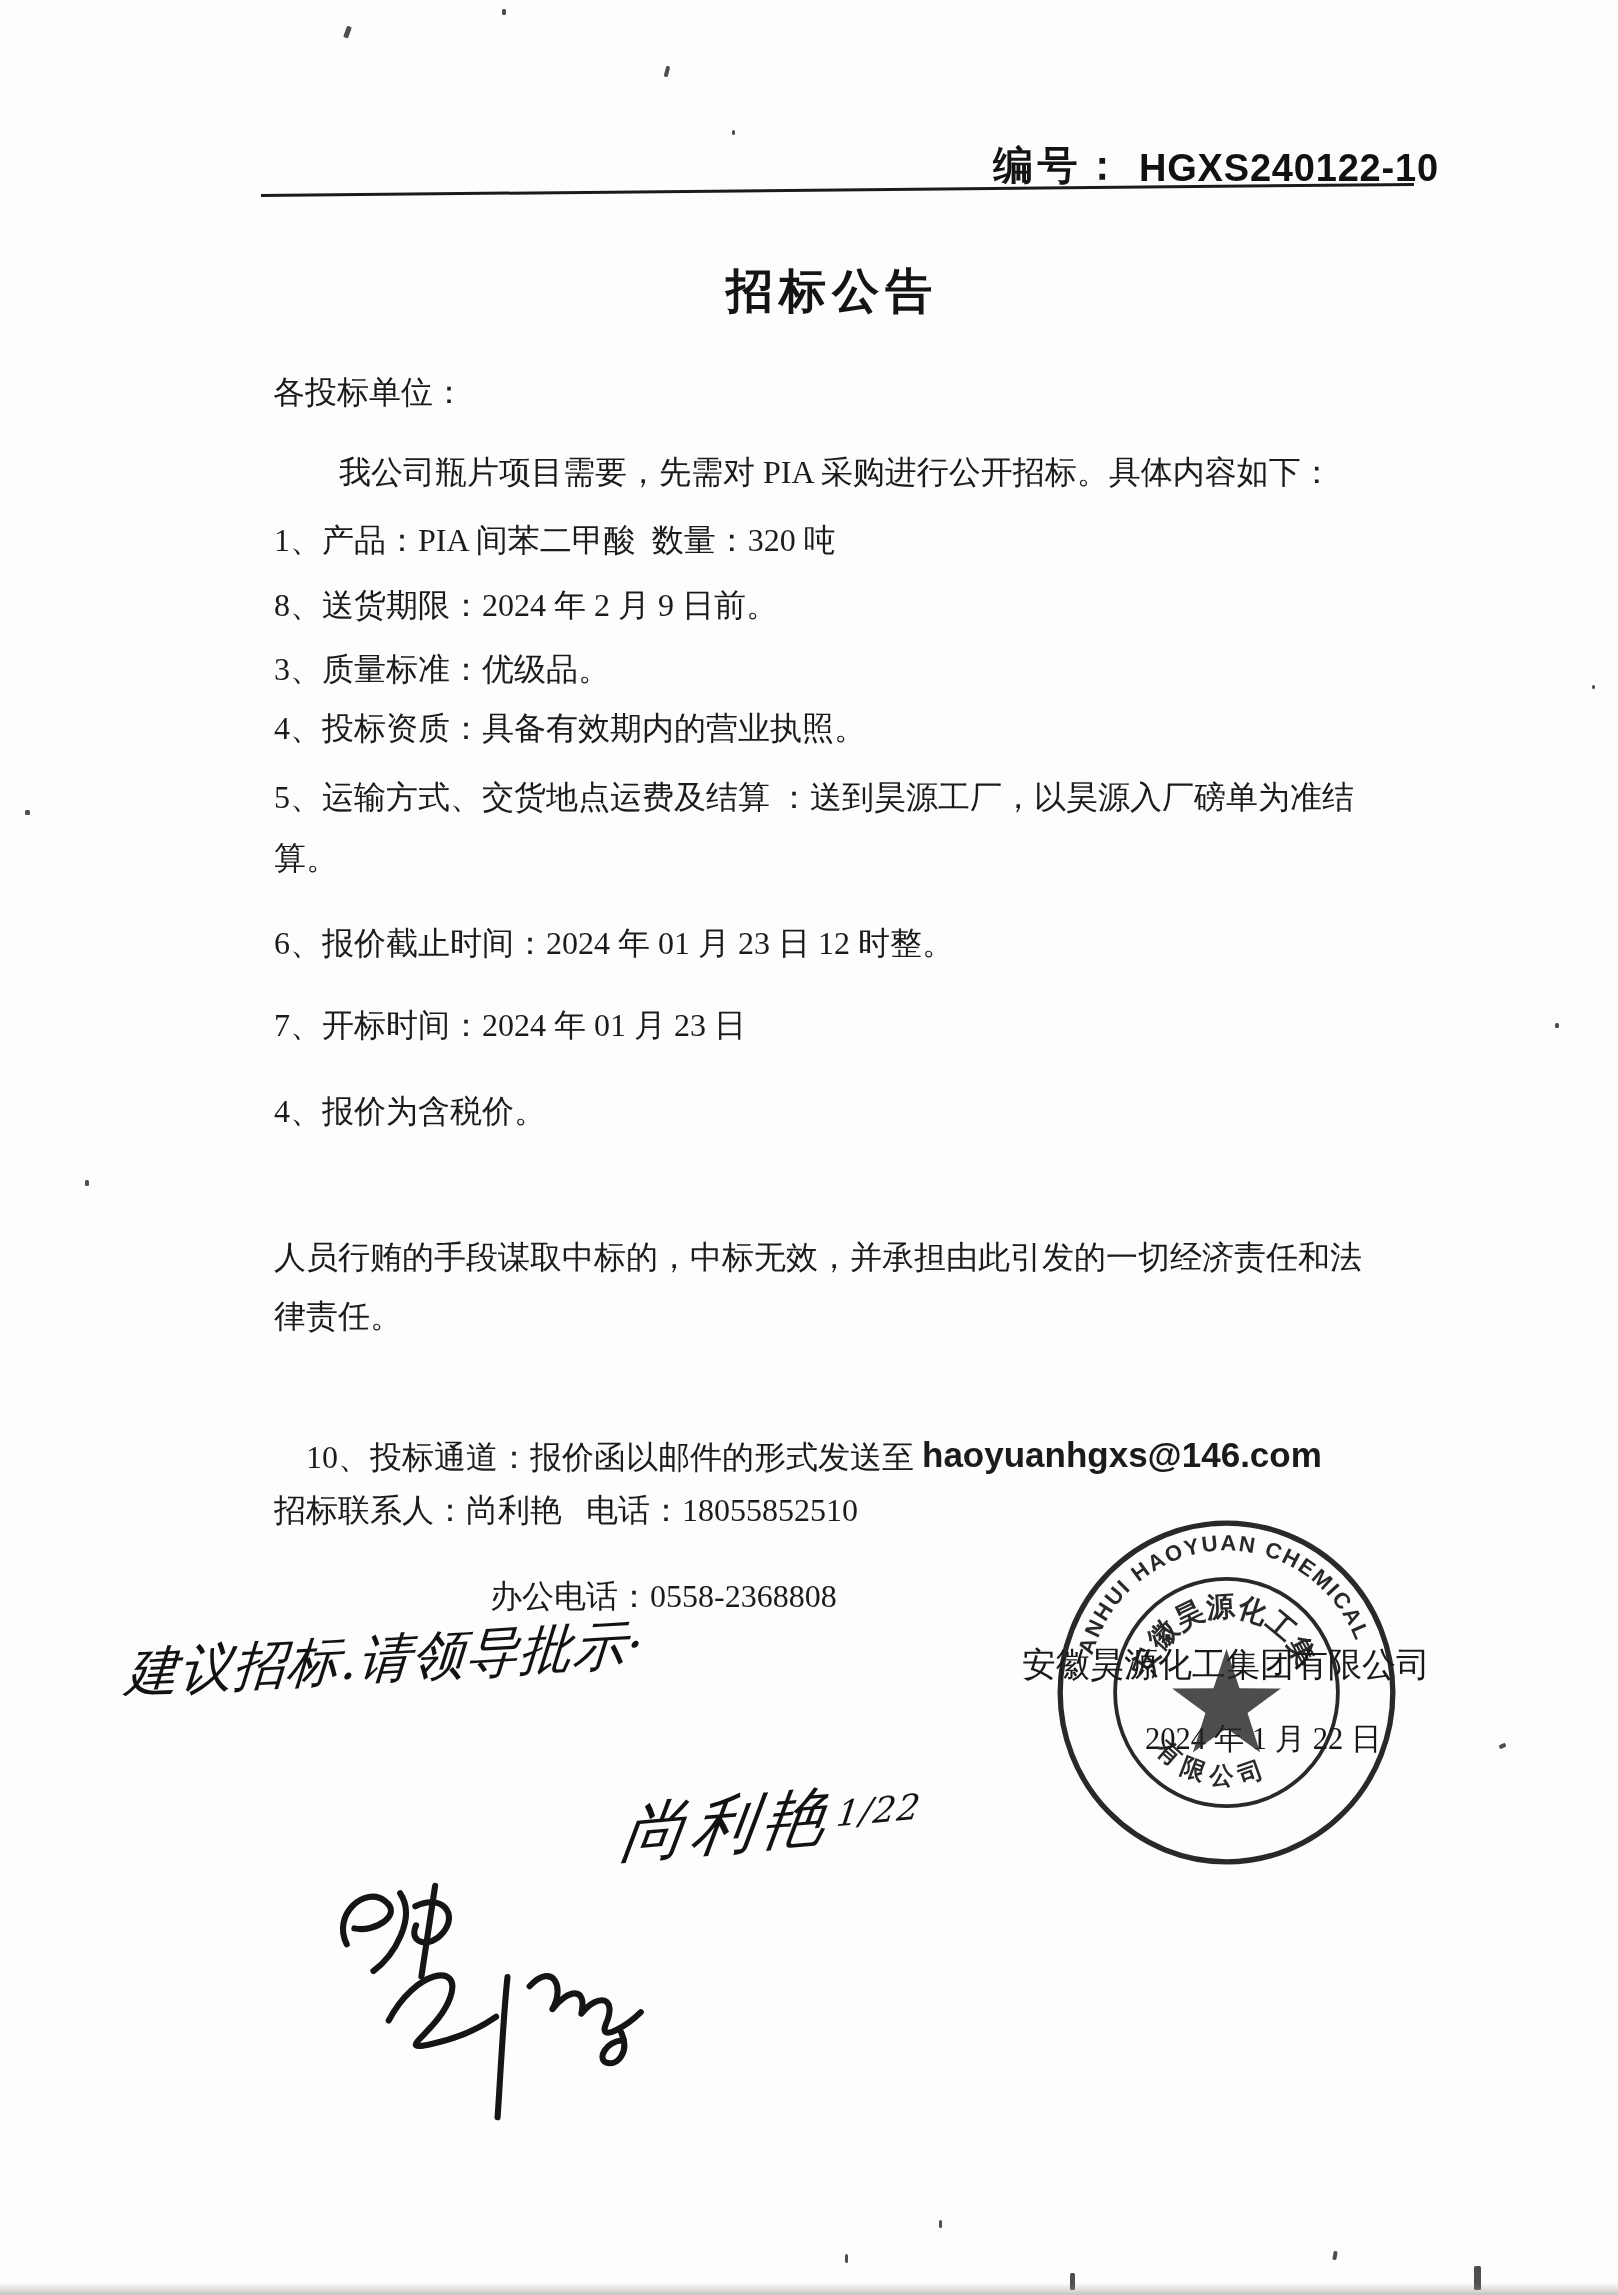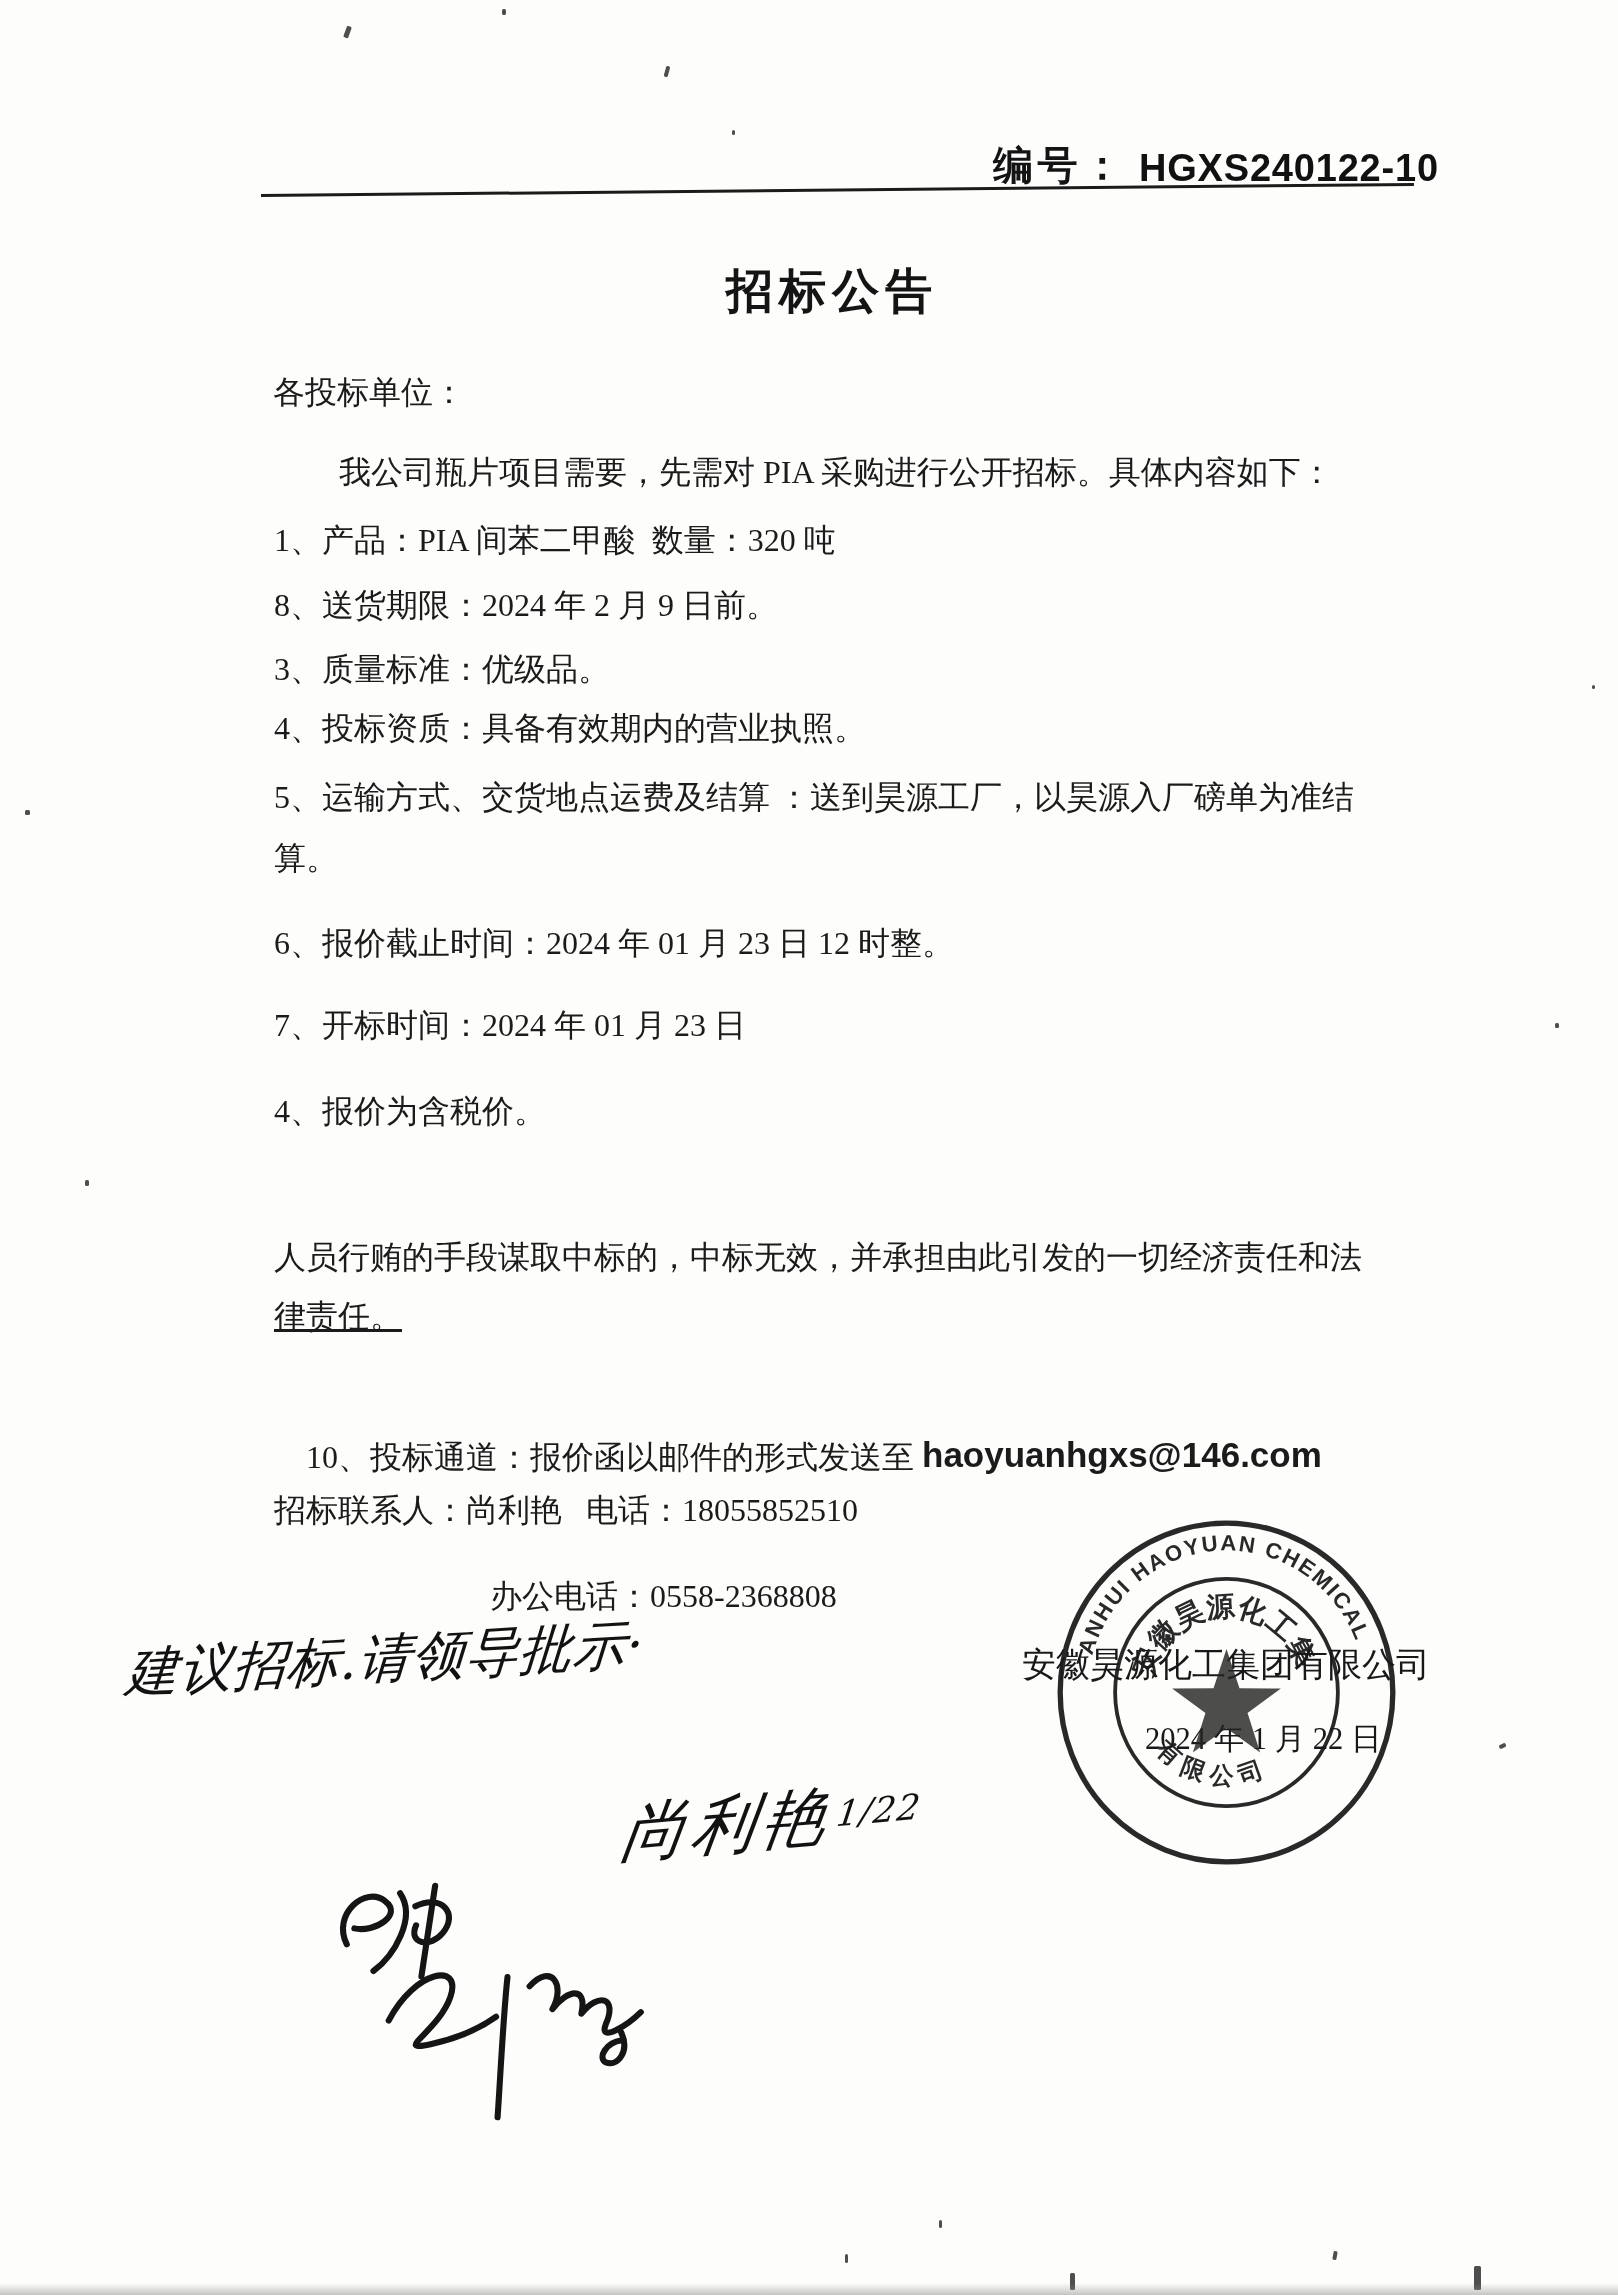--- a/index.html
+++ b/index.html
@@ -85,21 +85,21 @@
   <div class="abs body-line" style="left:274px;top:521px;">1、产品：PIA 间苯二甲酸  数量：320 吨</div>
   <div class="abs body-line" style="left:274px;top:586px;">8、送货期限：2024 年 2 月 9 日前。</div>
   <div class="abs body-line" style="left:274px;top:650px;">3、质量标准：优级品。</div>
   <div class="abs body-line" style="left:274px;top:709px;">4、投标资质：具备有效期内的营业执照。</div>
   <div class="abs body-line" style="left:274px;top:778px;">5、运输方式、交货地点运费及结算 ：送到昊源工厂，以昊源入厂磅单为准结</div>
   <div class="abs body-line" style="left:274px;top:839px;">算。</div>
   <div class="abs body-line" style="left:274px;top:924px;">6、报价截止时间：2024 年 01 月 23 日 12 时整。</div>
   <div class="abs body-line" style="left:274px;top:1006px;">7、开标时间：2024 年 01 月 23 日</div>
   <div class="abs body-line" style="left:274px;top:1092px;">4、报价为含税价。</div>
   <div class="abs body-line" style="left:274px;top:1238px;">人员行贿的手段谋取中标的，中标无效，并承担由此引发的一切经济责任和法</div>
-  <div class="abs body-line" style="left:274px;top:1297px;text-decoration:underline;">律责任。</div>
+  <div class="abs body-line" style="left:274px;top:1297px;">律责任。</div>
 
   <div class="abs body-line" style="left:274px;top:1400px;">
     <span>10、投标通道：报价函以邮件的形式发送至 </span><span class="email">haoyuanhgxs@146.com</span>
   </div>
 
   <div class="abs body-line" style="left:274px;top:1491px;">招标联系人：尚利艳   电话：18055852510</div>
   <div class="abs body-line" style="left:490px;top:1577px;">办公电话：0558-2368808</div>
 
   <div class="abs company-line" style="left:1022px;top:1648px;">安徽昊源化工集团有限公司</div>
   <div class="abs date-line" style="left:1145px;top:1724px;">2024 年 1 月 22 日</div>

